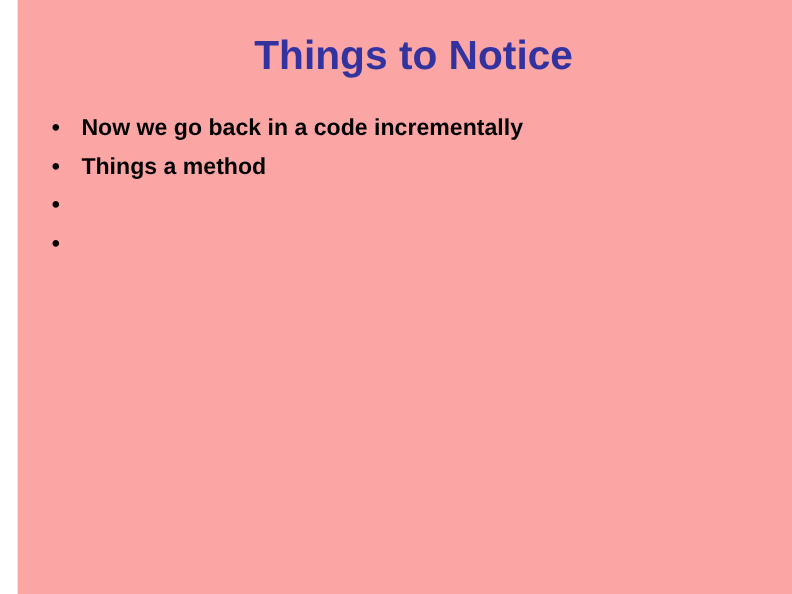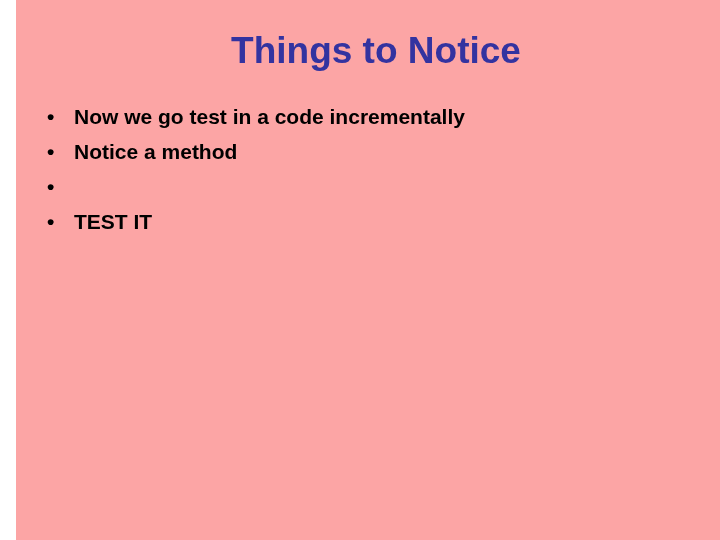--- a/index.html
+++ b/index.html
@@ -87,32 +87,31 @@
 <body>
 
 <div class="slide">
 
   <div class="slide-title">Things to Notice</div>
 
   <ul class="body-list">
 
     <li class="bullet-row">
       <span class="bullet-marker">•</span>
-      <span class="bullet-text">Now we go test in a code incrementally</span>
+      <span class="bullet-text">Now we go back in a code incrementally</span>
     </li>
 
     <li class="bullet-row">
       <span class="bullet-marker">•</span>
-      <span class="bullet-text">Notice a method</span>
+      <span class="bullet-text">Things a method</span>
     </li>
 
     <li class="bullet-row">
       <span class="bullet-marker">•</span>
     </li>
 
     <li class="bullet-row">
       <span class="bullet-marker">•</span>
-      <span class="bullet-text">TEST IT</span>
     </li>
 
   </ul>
 
 </div>
 
 </body></html>

